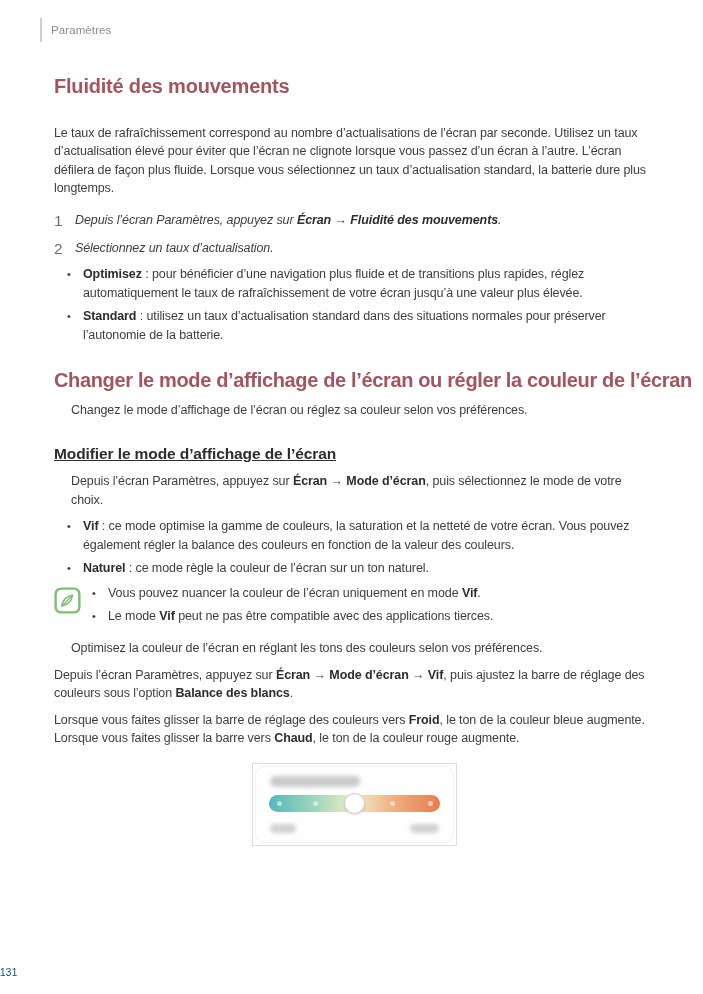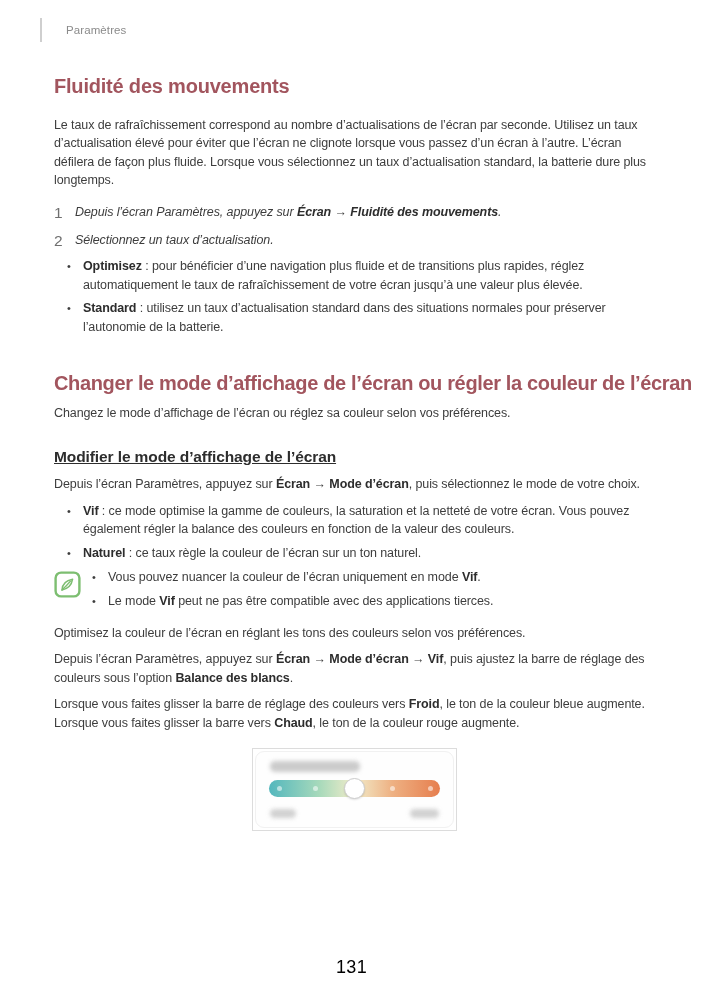--- a/index.html
+++ b/index.html
@@ -4,36 +4,36 @@
 <style>
   * { margin:0; padding:0; box-sizing:border-box; }
   html,body { background:#ffffff; }
   .page {
     position:relative; width:703px; height:994px; background:#ffffff;
     font-family:"Liberation Sans","DejaVu Sans",sans-serif;
     color:#3d3d3d; overflow:hidden;
   }
   .breadcrumb {
     margin:18px 0 0 40px; border-left:2px solid #cfcfcf;
-    padding:6px 0 6px 24px; font-size:11.5px; color:#8b8b8b; letter-spacing:0.1px;
+    padding:6px 0 6px 9px; font-size:11.5px; color:#8b8b8b; letter-spacing:0.1px;
   }
   .content { margin:0 49px 0 54px; width:600px; }
   .h1 {
     margin-top:33px; font-size:20px; font-weight:700; color:var(--accent,#a2555e);
     letter-spacing:-0.2px;
   }
   .h2 {
-    margin-top:36px; font-size:20px; font-weight:700; color:var(--accent,#a2555e);
+    margin-top:25px; font-size:20px; font-weight:700; color:var(--accent,#a2555e);
     letter-spacing:-0.35px; white-space:nowrap;
   }
   .h3 { margin-top:26px; font-size:15.5px; font-weight:700; color:#2d2d2d; letter-spacing:-0.1px;text-decoration:underline; }
   .body { font-size:12.5px; line-height:18.4px; letter-spacing:-0.1px; color:#3d3d3d; }
   .seg-b { font-weight:700; color:#2d2d2d; }
-  .mt10 { margin-top:18px; }
-  .mt9  { margin-top:9px;  }
+  .mt10 { margin-top:26px; }
+  .mt9  { margin-top:9px;margin-left:17px;  }
   .mt8  { margin-top:8px;  }
   .steps { margin-top:13px; }
   .step { display:flex; margin-bottom:10px; }
   .stepnum {
     flex:0 0 21px; font-size:15.5px; line-height:17px; color:#6f6f6f; margin-top:1px;
   }
   .steptext { flex:1;font-style:italic; }
   .bullets { margin:6px 0 0 13px; }
   .bullet { display:flex; margin-bottom:5px; }
   .bullet .dot {
@@ -61,22 +61,22 @@
     background:linear-gradient(90deg,#53b7bd,#a9dabb 30%,#f2ecca 50%,#eeb183 72%,#e67e4e);
   }
   .tick { position:absolute; top:6px; width:5px; height:5px; border-radius:50%; background:rgba(255,255,255,0.55); }
   .t1{left:5%;} .t2{left:26%;} .t3{left:71%;} .t4{left:93%;}
   .slider-thumb {
     position:absolute; left:50%; top:26px; width:21px; height:21px; margin-left:-10px;
     background:#ffffff; border:1px solid #cccccc; border-radius:50%;
     box-shadow:0 1px 2px rgba(0,0,0,0.12);
   }
   .page-number {
-    position:absolute; left:0; right:0; bottom:16px; text-align:center;
-    font-size:18px; color:#000000; letter-spacing:0.3px;
+    position:absolute; left:0; right:0; bottom:16px; text-align:left;
+    font-size:10px; color:#0c4a6e; letter-spacing:0.3px;
   }
 </style>
 </head>
 <body>
 
 <div class="page">
 
   <div class="breadcrumb">
     <span>Paramètres</span>
   </div>
@@ -114,21 +114,21 @@
     <h2 class="h3">Modifier le mode d’affichage de l’écran</h2>
     <p class="body mt9"><span>Depuis l’écran Paramètres, appuyez sur </span><span class="seg-b">Écran</span><span> → </span><span class="seg-b">Mode d’écran</span><span>, puis sélectionnez le mode de votre choix.</span></p>
 
     <div class="bullets" style="margin-top:8px;">
       <div class="bullet">
         <span class="dot">•</span>
         <div class="btext body"><span class="seg-b">Vif</span><span> : ce mode optimise la gamme de couleurs, la saturation et la netteté de votre écran. Vous pouvez également régler la balance des couleurs en fonction de la valeur des couleurs.</span></div>
       </div>
       <div class="bullet">
         <span class="dot">•</span>
-        <div class="btext body"><span class="seg-b">Naturel</span><span> : ce taux règle la couleur de l’écran sur un ton naturel.</span></div>
+        <div class="btext body"><span class="seg-b">Naturel</span><span> : ce mode règle la couleur de l’écran sur un ton naturel.</span></div>
       </div>
     </div>
 
     <div class="note-row">
       <div class="note-icon-wrap">
         <svg width="27" height="27" viewBox="0 0 27 27">
           <rect x="1.6" y="1.6" width="23.8" height="23.8" rx="5.5" fill="none" stroke="#7dbe71" stroke-width="2.4"></rect>
           <path d="M8 19 C8.3 13.2 12 9.3 18.6 8.2 C17.6 14.2 14 17.8 8 19 Z" fill="none" stroke="#7dbe71" stroke-width="1.5" stroke-linejoin="round"></path>
           <path d="M8 19 C11 16.2 13.8 13.2 16.4 10.2" fill="none" stroke="#7dbe71" stroke-width="1.3" stroke-linecap="round"></path>
         </svg>

